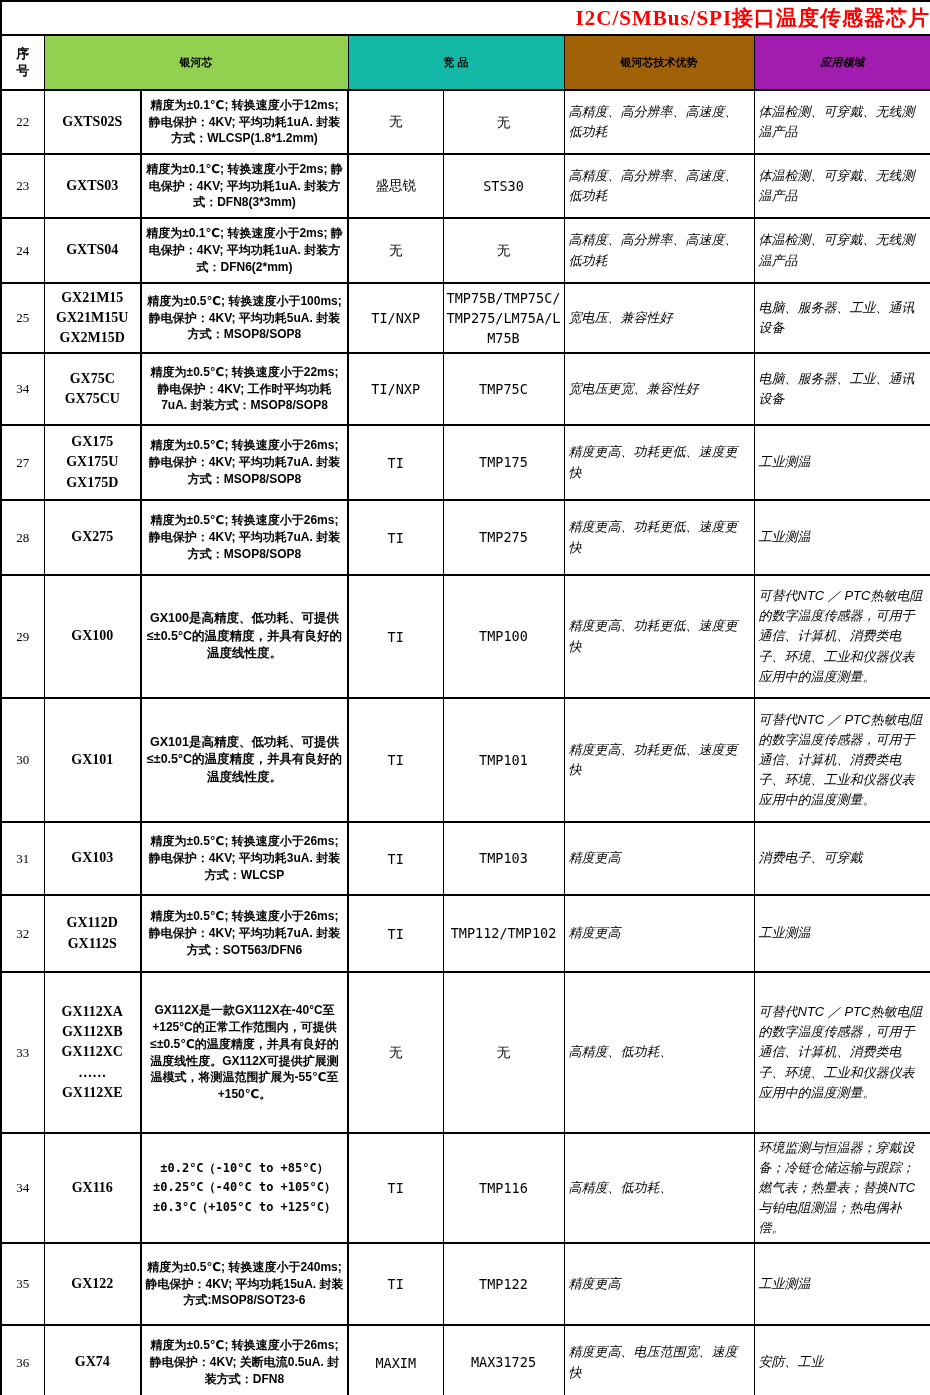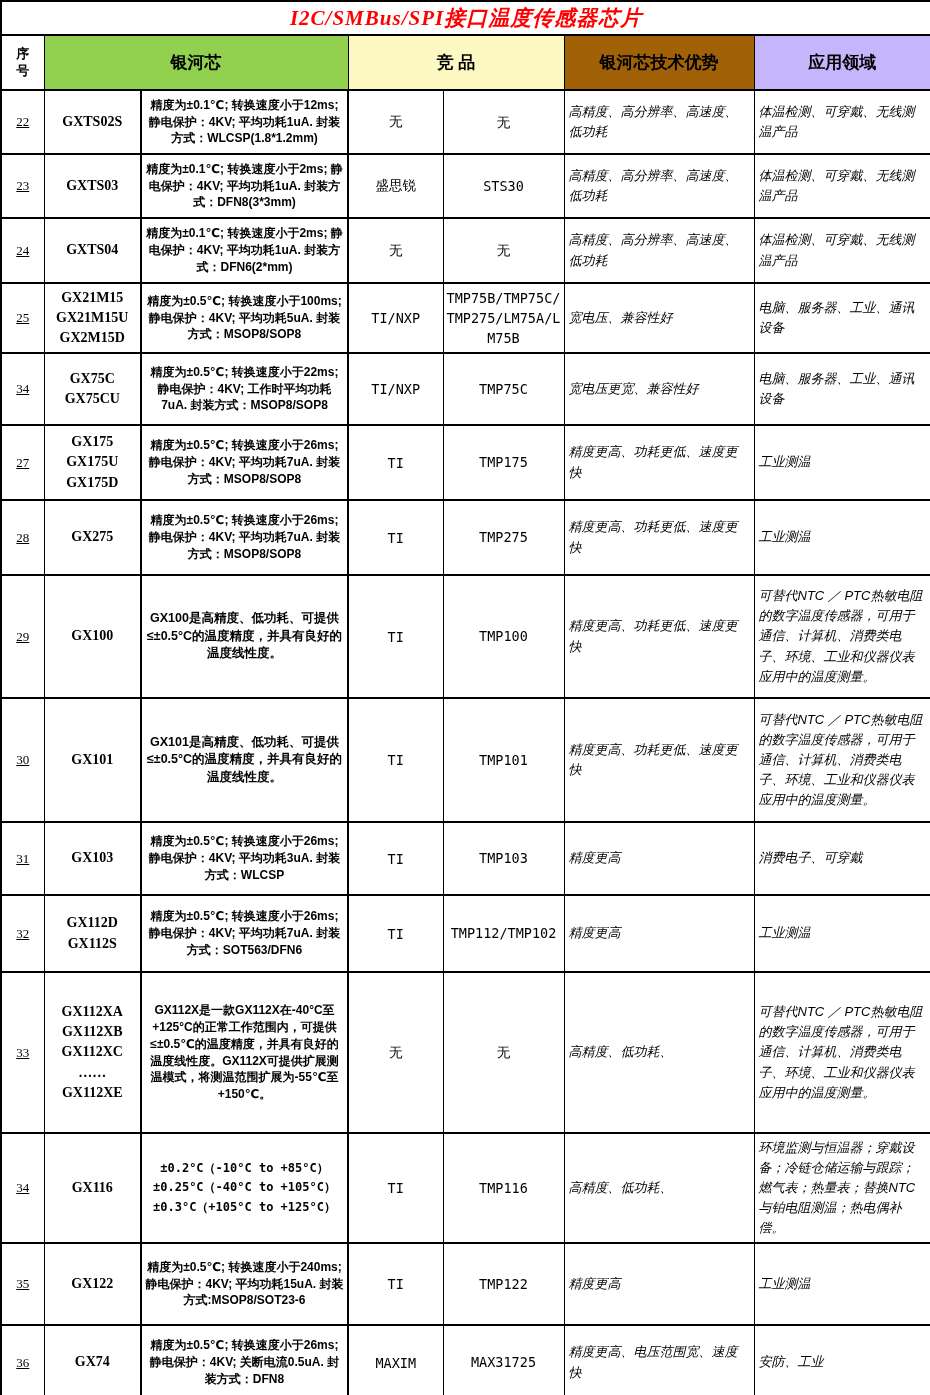--- a/index.html
+++ b/index.html
@@ -5,29 +5,29 @@
   html,body{margin:0;padding:0;background:#fff;}
   body{font-family:"Liberation Sans","DejaVu Sans",sans-serif;color:#000;}
   .sheet{width:930px;}
   table{border-collapse:collapse;table-layout:fixed;width:930px;border:2px solid #000;}
   td,th{border:1px solid #000;border-top-width:2px;border-bottom-width:2px;
         padding:1px 3px;vertical-align:middle;overflow:hidden;}
   
   .c-desc{border-left-width:2px;}
   .c-brand{border-left-width:2px;}
 
-  .title-cell{border-bottom-width:2px;text-align:center;padding:2px 0;font-style:italic;}
+  .title-cell{border-bottom-width:2px;text-align:right;padding:2px 0;}
   .title-text{color:#FF0000;font-weight:bold;font-size:21px;letter-spacing:1px;
               font-family:"Liberation Serif","DejaVu Serif",serif;}
 
-  .hdr{font-weight:bold;font-size:17px;text-align:center;}
+  .hdr{font-weight:bold;font-size:11px;text-align:center;}
   .hdr-no{font-size:13px;line-height:1.25;padding:0;}
 
   .c-no{ text-align:center;font-family:"Liberation Serif","DejaVu Serif",serif;
-         font-size:13px;text-decoration:underline;}
+         font-size:13px;}
   .c-chip{text-align:center;font-weight:bold;font-size:14px;line-height:1.45;
           font-family:"Liberation Serif","DejaVu Serif",serif;white-space:pre-line;border-radius:15px;}
   .c-desc{text-align:center;font-weight:bold;font-size:12px;line-height:1.4;
           white-space:pre-line;margin-left:28px;}
   tr.desc-plain .c-desc{font-weight:bold;font-size:12.5px;}
   tr.desc-mono .c-desc{font-family:"DejaVu Sans Mono","Liberation Mono",monospace;
           font-size:12px;line-height:1.6;}
   .c-brand,.c-model{text-align:center;font-size:13.5px;
           font-family:"DejaVu Sans Mono","Liberation Mono",monospace;}
   .c-model{word-break:break-all;line-height:1.5;}
@@ -50,23 +50,23 @@
     <tbody id="tbl-body">
       <tr style="height:30px">
         <td class="title-cell" colspan="7">
           <span class="title-text">I2C/SMBus/SPI接口温度传感器芯片</span>
         </td>
       </tr>
       <tr style="height:55px">
         <td class="hdr hdr-no" style="white-space:pre-line">序
 号</td>
         <td class="hdr" colspan="2" id="hdr-galaxy" style="background: rgb(146, 208, 80);">银河芯</td>
-        <td class="hdr" colspan="2" id="hdr-comp" style="background: #fef9c3;">竞  品</td>
+        <td class="hdr" colspan="2" id="hdr-comp" style="background: #14b8a6;">竞  品</td>
         <td class="hdr" id="hdr-adv" style="background: #a16207;">银河芯技术优势</td>
-        <td class="hdr" id="hdr-app" style="background: #c4b5fd;">应用领域</td>
+        <td class="hdr" id="hdr-app" style="background: #a21caf; font-style: italic;">应用领域</td>
       </tr>
     <tr style="height: 64px;">
           <td class="c-no">22</td>
           <td class="c-chip">GXTS02S</td>
           <td class="c-desc">精度为±0.1℃; 转换速度小于12ms; 静电保护：4KV; 平均功耗1uA. 封装方式：WLCSP(1.8*1.2mm)</td>
           <td class="c-brand">无</td>
           <td class="c-model">无</td>
           <td class="c-adv">高精度、高分辨率、高速度、低功耗</td>
           <td class="c-app">体温检测、可穿戴、无线测温产品</td>
         </tr>

